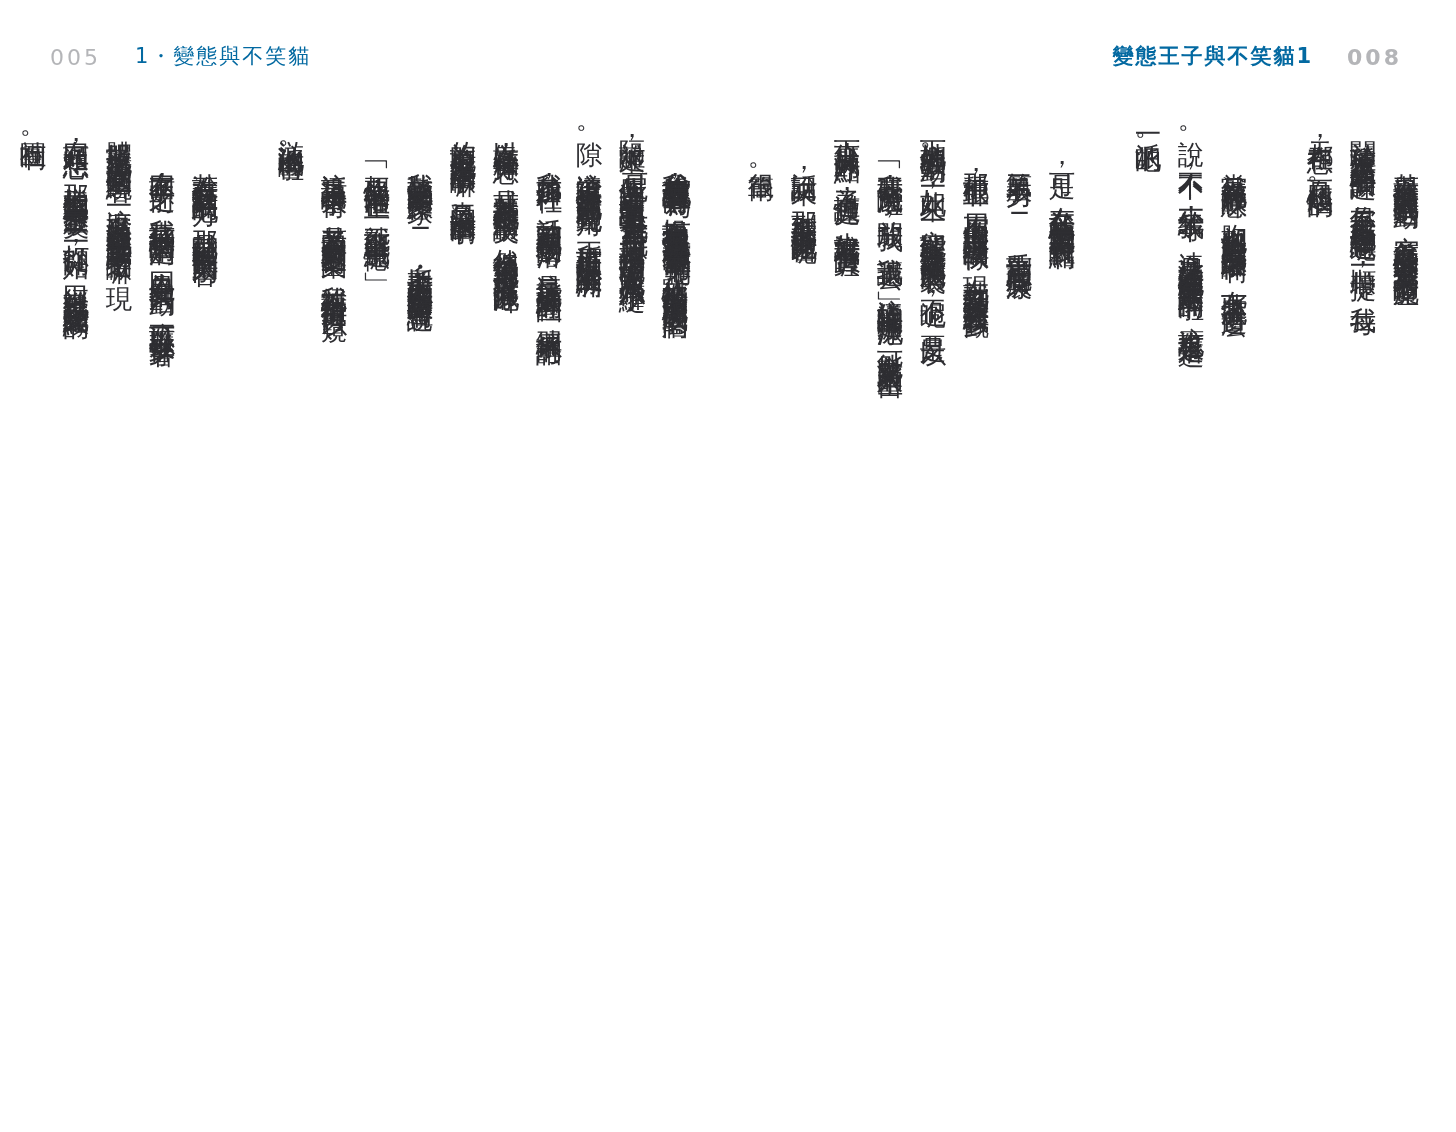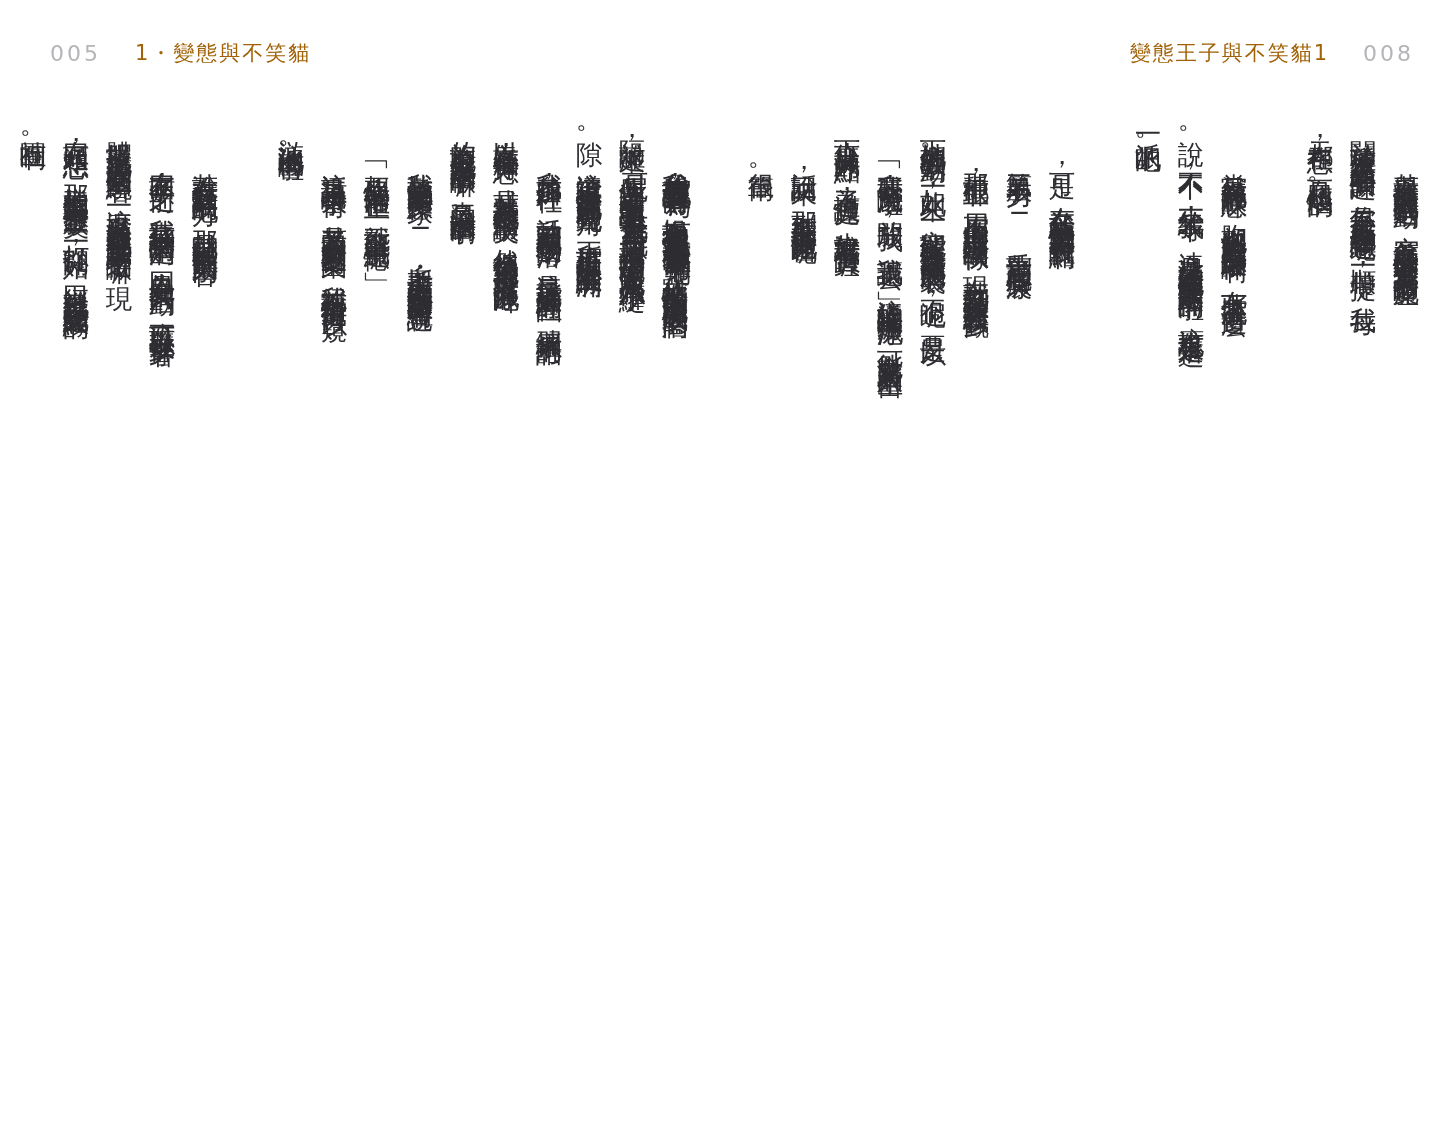--- a/index.html
+++ b/index.html
@@ -22,37 +22,37 @@
     height: 1132px;
     background: #ffffff;
   }
 
   
   .runhead {
     position: absolute;
     top: 36px;
     height: 34px;
     display: flex;
-    align-items: center;
+    align-items: flex-end;
     color: #a9aaad;
     font-family: "DejaVu Sans", "Liberation Sans", sans-serif;
     font-size: 21px;
     letter-spacing: 2px;
     white-space: nowrap;
   }
   .runhead.left  { left: 50px; }
-  .runhead.right { right: 42px; }
+  .runhead.right { right: 54px; font-weight: bold; }
 
   .folio {
     color: #b4b5b8;
     font-size: 22px;
     letter-spacing: 3px;
   }
   .runhead-title {
-    color: #a16207;
+    color: #0369a1;
     font-size: 21px;
     letter-spacing: 2px;
   }
   .gap-l { display: inline-block; width: 34px; }
 
   
   .textblock {
     position: absolute;
     top: 120px;
     height: 960px;

